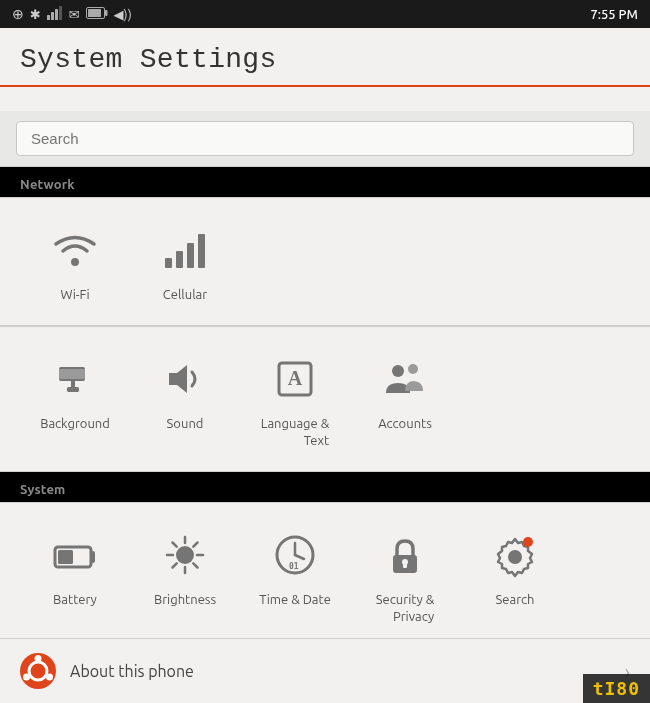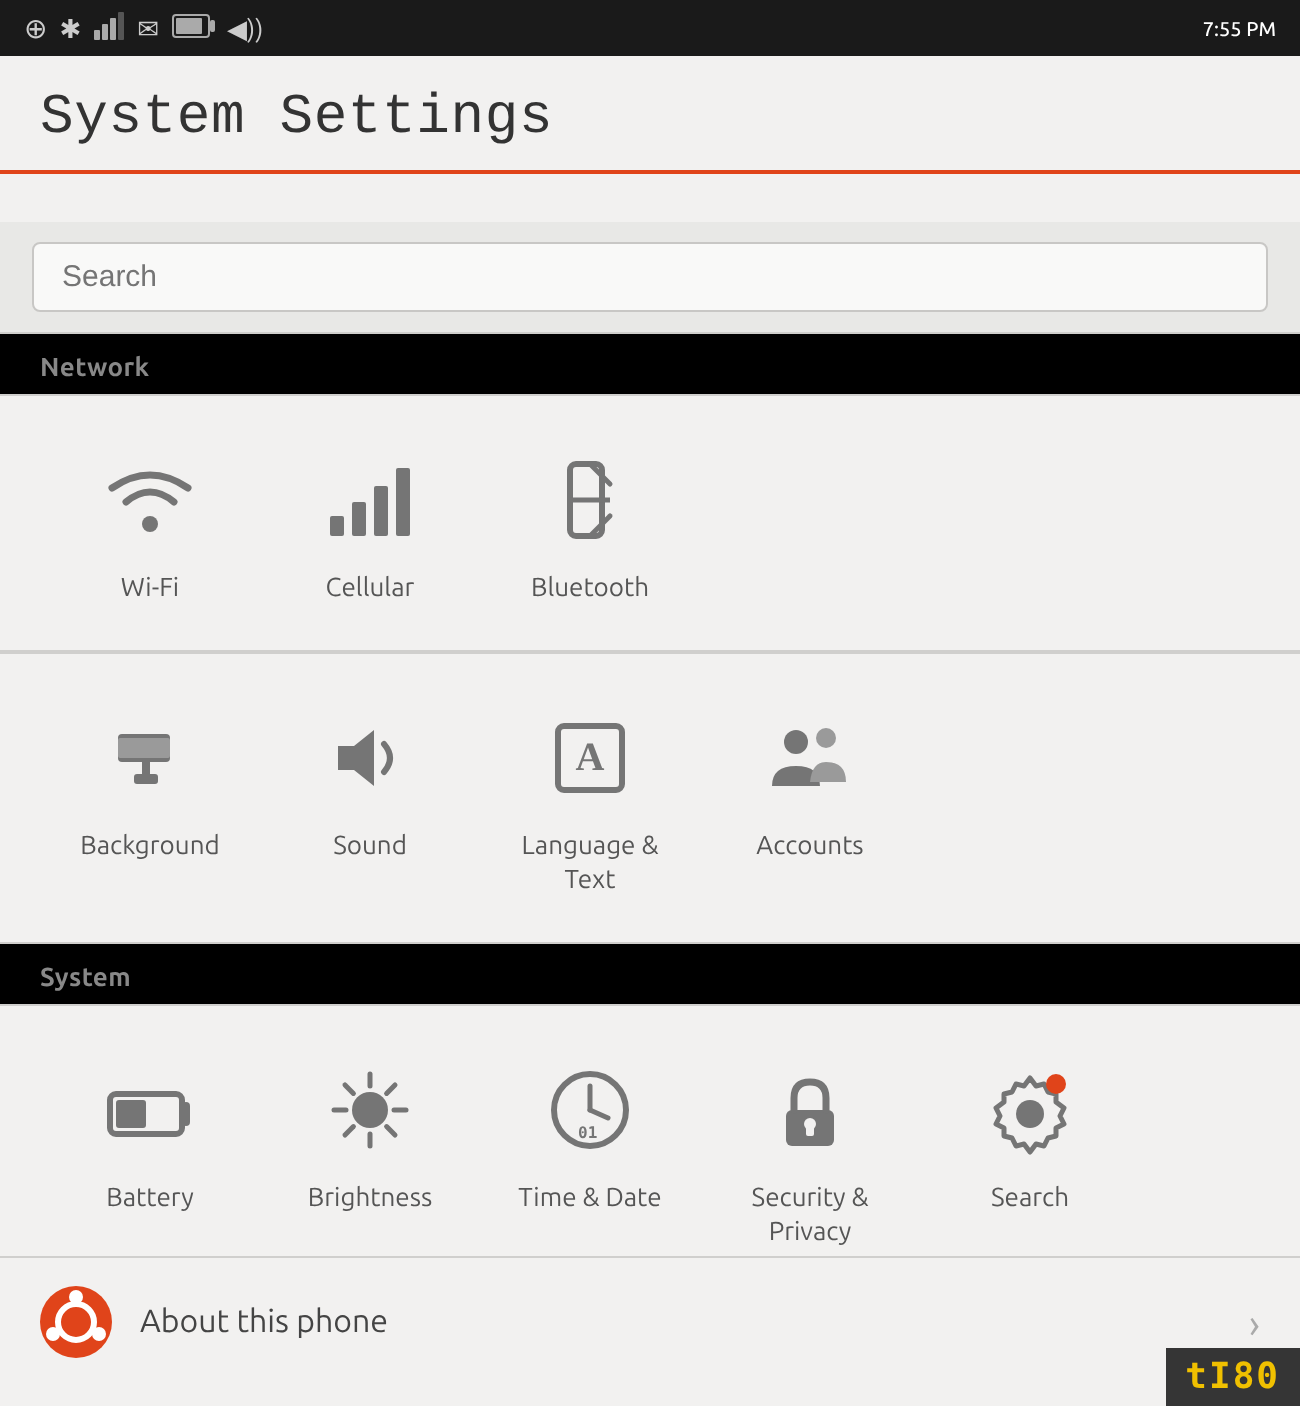--- a/index.html
+++ b/index.html
@@ -23,21 +23,21 @@
       justify-content: flex-end;
       padding: 0 12px;
       gap: 8px;
     }
     .status-icon {
       color: #ccc;
       font-size: 13px;
     }
     .status-time {
       color: #ffffff;
-      font-size: 10px;
+      font-size: 13px;
       font-weight: 500;
       margin-left: 4px;
     }
     .status-bar-left {
       flex: 1;
       display: flex;
       align-items: center;
       gap: 6px;
     }
     .target-icon {
@@ -120,35 +120,35 @@
       width: 60px;
       height: 60px;
       display: flex;
       align-items: center;
       justify-content: center;
     }
 
     .icon-label {
       font-size: 13px;
       color: #555;
-      text-align: center;
+      text-align: right;
       margin-top: 6px;
       line-height: 1.3;
     }
 
     
     .about-row {
       display: flex;
       align-items: center;
       padding: 14px 20px;
       background: #f2f1f0;
       border-top: 1px solid #d0cfcd;
       cursor: pointer;
       position: absolute;
-      bottom: 10px;
+      bottom: 0;
       width: 100%;
     }
     .about-ubuntu-icon {
       width: 36px;
       height: 36px;
       margin-right: 14px;
       flex-shrink: 0;
     }
     .about-label {
       font-size: 16px;
@@ -243,31 +243,20 @@
           <svg width="52" height="52" viewBox="0 0 52 52" fill="none">
             <rect x="6" y="34" width="7" height="10" rx="1" fill="#757575"></rect>
             <rect x="17" y="27" width="7" height="17" rx="1" fill="#757575"></rect>
             <rect x="28" y="19" width="7" height="25" rx="1" fill="#757575"></rect>
             <rect x="39" y="10" width="7" height="34" rx="1" fill="#757575"></rect>
           </svg>
         </div>
         <span class="icon-label">Cellular</span>
       </div>
 
-      <div class="icon-item">
-        <div class="icon-circle">
-          <svg width="52" height="52" viewBox="0 0 52 52" fill="none">
-            <rect x="16" y="8" width="16" height="36" rx="3" fill="none" stroke="#757575" stroke-width="3"></rect>
-            <line x1="16" y1="26" x2="36" y2="26" stroke="#757575" stroke-width="2.5"></line>
-            <line x1="26" y1="8" x2="36" y2="18" stroke="#757575" stroke-width="2.5" stroke-linecap="round"></line>
-            <line x1="26" y1="44" x2="36" y2="34" stroke="#757575" stroke-width="2.5" stroke-linecap="round"></line>
-          </svg>
-        </div>
-        <span class="icon-label">Bluetooth</span>
-      </div>
 
     </div>
 
     <div class="section-divider"></div>
     <div class="section-divider"></div>
     <div class="icon-grid">
 
       <div class="icon-item">
         <div class="icon-circle">
           <svg width="52" height="52" viewBox="0 0 52 52" fill="none">

